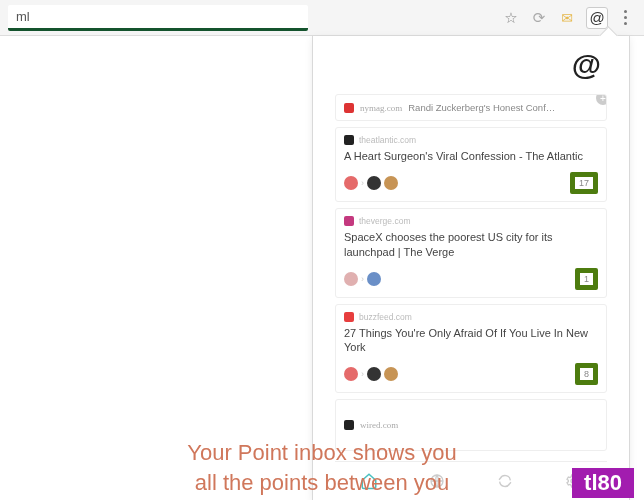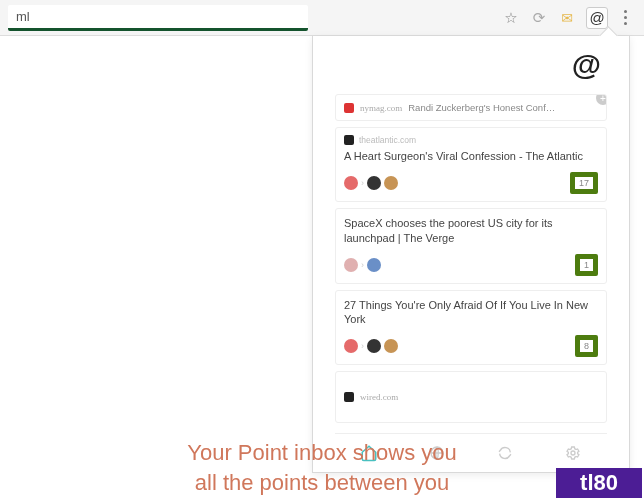--- a/index.html
+++ b/index.html
@@ -190,26 +190,26 @@
     width: 420px;
     text-align:center;
     font-size:22px;
     color:#d0775b;
     line-height:1.35;
   }
 
   
   .wm {
     position:absolute;
-    bottom:2px; right:2px;
-    background:#4c1d95;
+    bottom:2px; right:10px;
+    background:#a21caf;
     color:#fff;
     font-weight:bold;
     font-size:22px;
-    padding:2px 24px;
+    padding:2px 12px;
     font-family: Arial, sans-serif;
   }
 </style>
 </head>
 <body>
 
 <div class="browser-bar">
   <div class="url-area">
     <span>ml</span>
   </div>
@@ -251,32 +251,40 @@
             <span class="av p1"></span>
             <span class="arrow">›</span>
             <span class="av p3"></span>
             <span class="av p4"></span>
           </div>
           <span class="count">17</span>
         </div>
       </div>
 
       <div class="card">
+        <div class="head">
+          <span class="favicon fv-vg"></span>
+          <span class="dom">theverge.com</span>
+        </div>
         <div class="title">SpaceX chooses the poorest US city for its launchpad | The Verge</div>
         <div class="meta">
           <div class="avatars">
             <span class="av p5"></span>
             <span class="arrow">›</span>
             <span class="av p2"></span>
           </div>
           <span class="count">1</span>
         </div>
       </div>
 
       <div class="card">
+        <div class="head">
+          <span class="favicon fv-bf"></span>
+          <span class="dom">buzzfeed.com</span>
+        </div>
         <div class="title">27 Things You're Only Afraid Of If You Live In New York</div>
         <div class="meta">
           <div class="avatars">
             <span class="av p1"></span>
             <span class="arrow">›</span>
             <span class="av p3"></span>
             <span class="av p4"></span>
           </div>
           <span class="count">8</span>
         </div>

